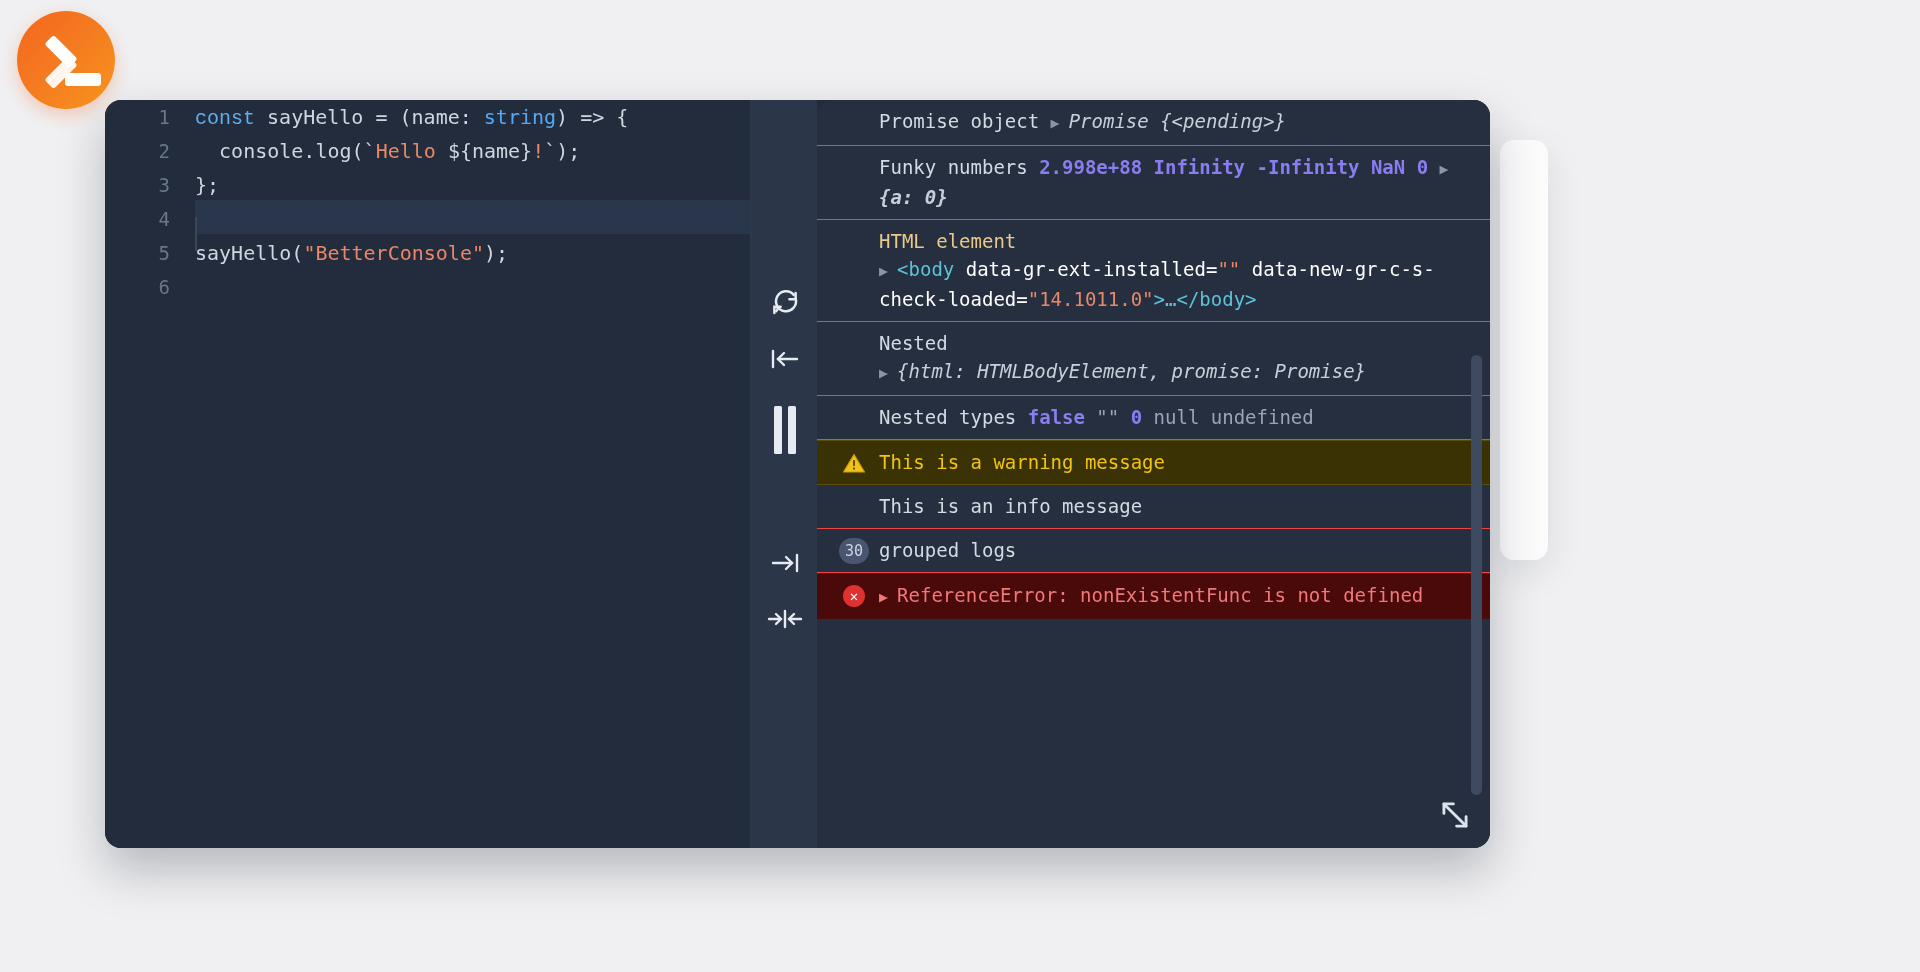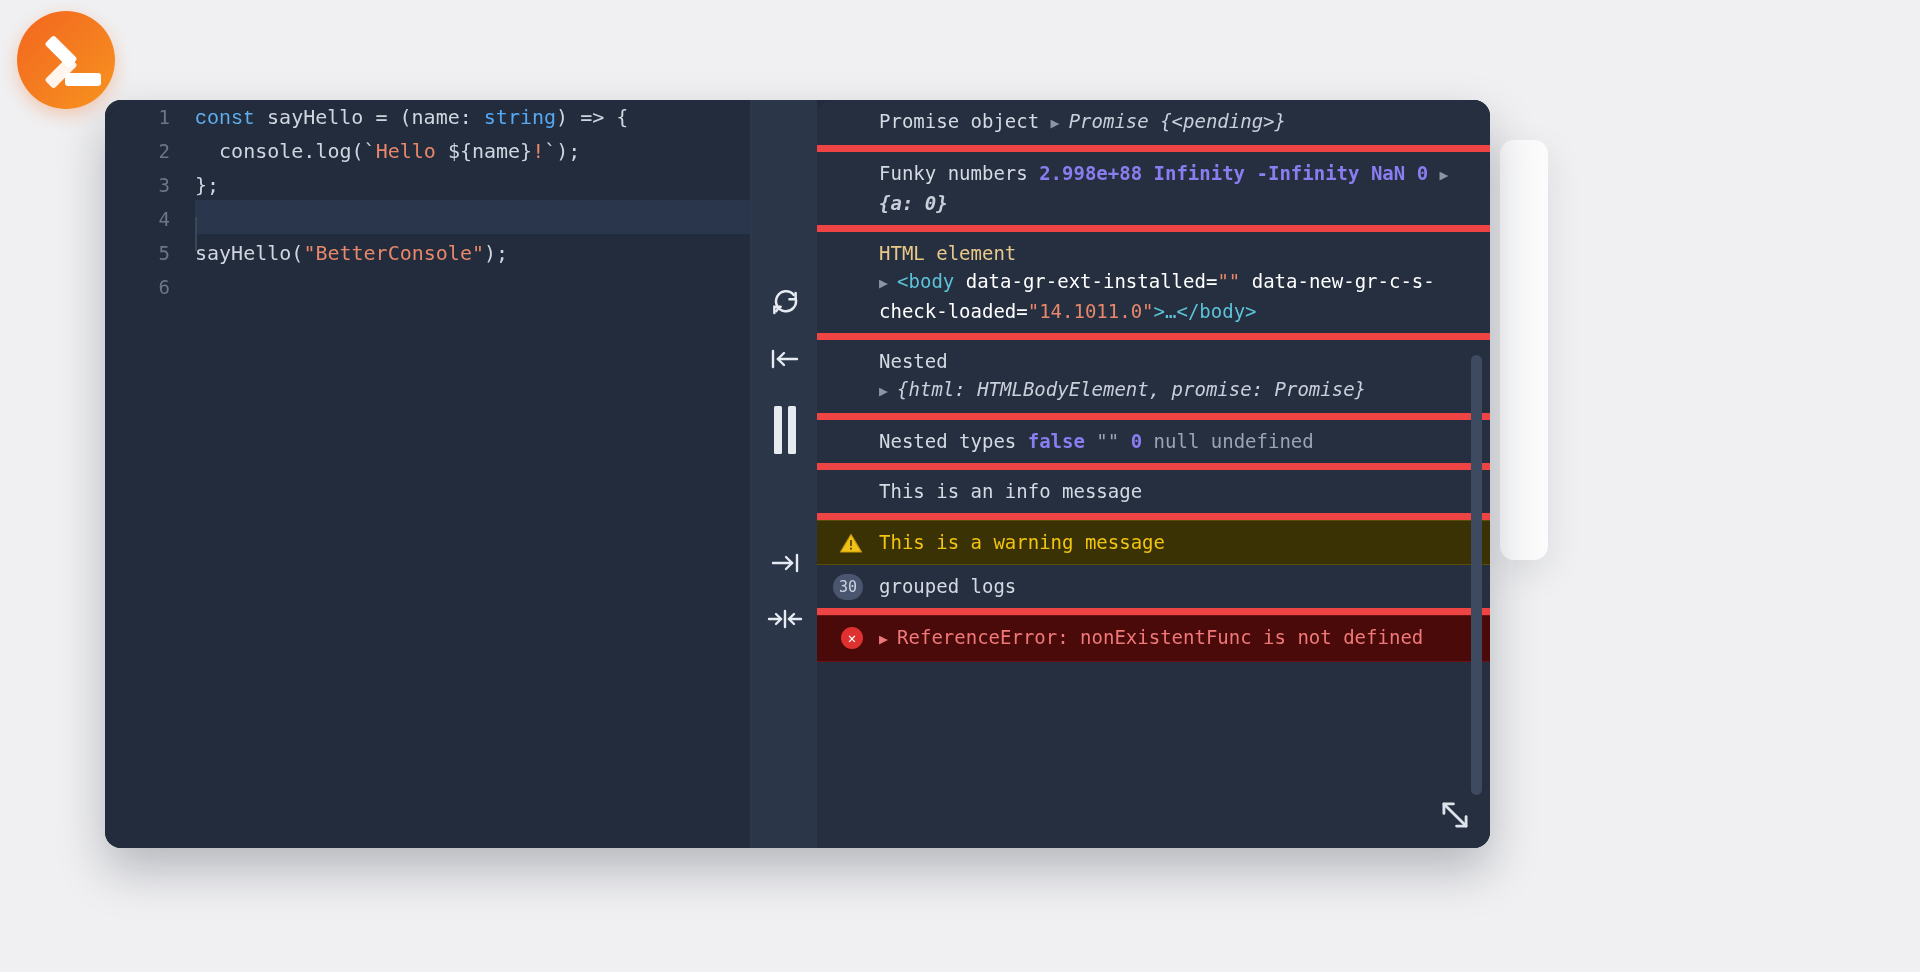--- a/index.html
+++ b/index.html
@@ -96,31 +96,31 @@
   
   .console {
     position: absolute; left: 712px; top: 0;
     width: 673px; height: 748px;
     background: #252f3f;
     border-top-left-radius: 16px;
     overflow: hidden;
   }
   .crow {
     position: relative;
-    border-bottom: 7px solid #ef4444;
+    border-bottom: 1px solid #ef4444;
     padding: 7px 28px 8px 62px;
     min-height: 38px;
     font-family: "DejaVu Sans Mono", monospace;
     font-size: 19px; line-height: 28px;
     color: #d3dae4;
     word-break: break-word;
   }
   .crow .badge-slot {
-    position: absolute; left: 16px; top: 9px; width: 30px; height: 26px;
-    display: flex; align-items: center; justify-content: flex-end;
+    position: absolute; left: 22px; top: 9px; width: 30px; height: 26px;
+    display: flex; align-items: center; justify-content: center;
   }
   .crow.warn  { background: #3a3205; color: #f1c40f; border-top: 1px solid #5a4d08; border-bottom: 1px solid #5a4d08; }
   .crow.err   { background: #4a0a0a; color: #f07878; border-top: 1px solid #6a1414; border-bottom: 1px solid #6a1414; }
   .lbl        { color: #d3dae4; }
   .lbl-html   { color: #e8c98a; }
   .v-purple   { color: #8a7df0; font-weight: bold; }
   .v-dim      { color: #9aa4b4; }
   .v-italic   { color: #c8cfdb; font-style: italic; }
   .v-tag      { color: #5dc2d8; }
   .v-attr     { color: #ffffff; }
@@ -255,28 +255,28 @@
       </div>
     </div>
 
     <div class="console">
       <div id="console-rows">
           <div class="crow"><span class="lbl">Promise object  </span><span class="arrow"> ▶ </span><span class="v-italic">Promise {&lt;pending&gt;}</span></div>
           <div class="crow"><span class="lbl">Funky numbers  </span><span> </span><span class="v-purple">2.998e+88 </span><span class="v-purple"> Infinity </span><span class="v-purple">-Infinity </span><span class="v-purple"> NaN </span><span class="v-purple"> 0 </span><span class="arrow">▶ </span><span class="v-purple v-italic">{a: 0}</span></div>
           <div class="crow"><span class="lbl-html">HTML element  </span><br><span class="arrow">▶ </span><span class="v-tag">&lt;body</span><span class="v-attr"> data-gr-ext-installed=</span><span class="v-attrval">""</span><span class="v-attr"> data-new-gr-c-s-check-loaded=</span><span class="v-attrval">"14.1011.0"</span><span class="v-tag">&gt;…&lt;/body&gt;</span></div>
           <div class="crow"><span class="lbl">Nested  </span><br><span class="arrow">▶ </span><span class="v-italic">{html: HTMLBodyElement, promise: Promise}</span></div>
           <div class="crow"><span class="lbl">Nested types  </span><span> </span><span class="v-purple">false  </span><span class="v-dim">""  </span><span class="v-purple">0  </span><span class="v-dim">null  </span><span class="v-dim">undefined  </span></div>
-          <div class="crow"><span>This is an info  message</span></div>
           <div class="crow warn"><div class="badge-slot">
               <svg width="24" height="22" viewBox="0 0 24 22">
                 <polygon points="12,2.5 22.5,20 1.5,20" fill="#f2c218" stroke="#c79b06" stroke-width="1.2" stroke-linejoin="round"></polygon>
                 <rect x="11" y="8" width="2" height="6" fill="#6b5200"></rect>
                 <rect x="11" y="15.6" width="2" height="2" fill="#6b5200"></rect>
               </svg>
             </div><span>This is a warning  message</span></div>
+          <div class="crow"><span>This is an info  message</span></div>
           <div class="crow"><div class="badge-slot">
               <div class="count-badge">30</div>
             </div><span>grouped logs</span></div>
           <div class="crow err"><div class="badge-slot">
               <div class="err-dot">✕</div>
             </div><span class="arrow-red">▶ </span><span>ReferenceError: nonExistentFunc is not defined</span></div>
         </div>
     </div>
     <div class="cscroll"></div>
 

